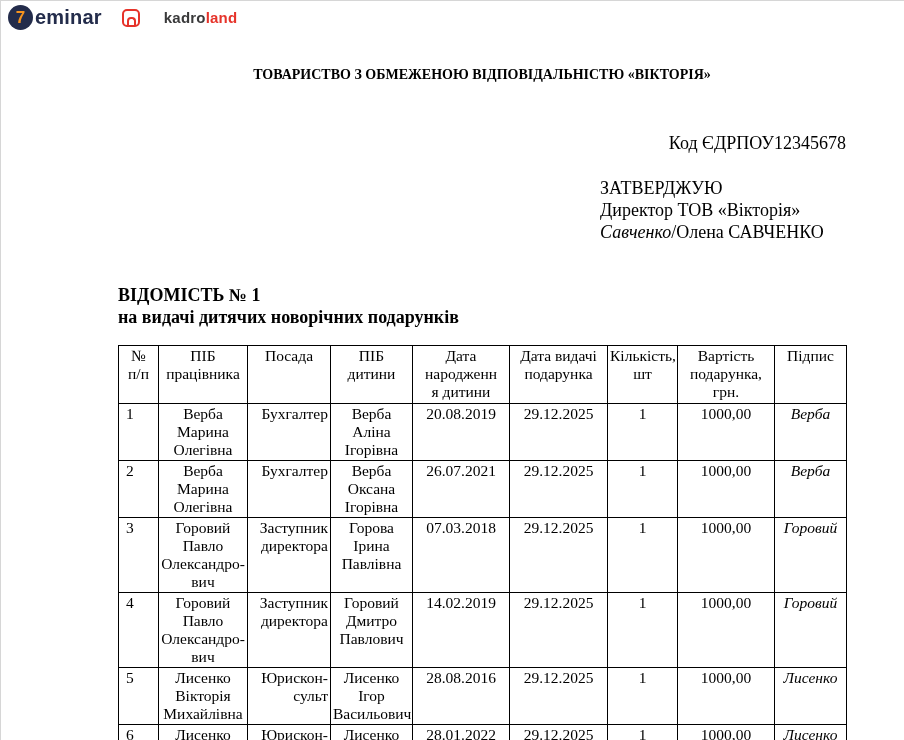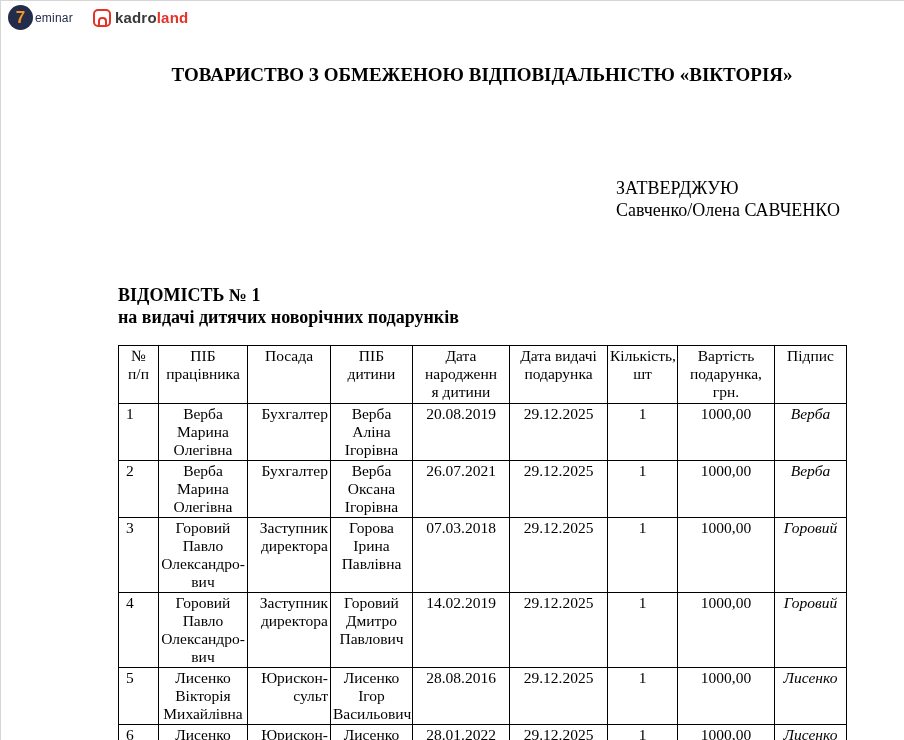--- a/index.html
+++ b/index.html
@@ -16,43 +16,43 @@
     display:flex; align-items:center; gap:20px;
     font-family:"Liberation Sans", sans-serif;
   }
   .sev { display:flex; align-items:center; gap:2px; cursor:pointer; }
   .sev-circle {
     width:25px; height:25px; border-radius:50%;
     background:#232c4b; color:#f7941e;
     font-weight:bold; font-size:17px;
     display:flex; align-items:center; justify-content:center;
   }
-  .sev-text { color:#232c4b; font-weight:normal; font-size:12px; letter-spacing:.2px; }
-  .kad { display:flex; align-items:center; gap:4px; cursor:pointer; }
+  .sev-text { color:#232c4b; font-weight:bold; font-size:20px; letter-spacing:.2px; }
+  .kad { display:flex; align-items:center; gap:24px; cursor:pointer; }
   .kad-icon { width:18px; height:18px; border:2.4px solid #e6332a; border-radius:5px; position:relative; }
   .kad-icon::after {
     content:""; position:absolute; left:3px; bottom:-1px;
     width:5px; height:7px; border:2.2px solid #e6332a; border-bottom:none;
     border-radius:4px 4px 0 0;
   }
   .kad-text { font-size:15px; font-weight:bold; color:#3a3a3b; letter-spacing:.2px; }
   .kad-text .land { color:#e6332a; }
 
   
   .doc { position:absolute; left:118px; top:0; width:728px; height:740px; }
   .title {
     position:absolute; top:64px; left:0; width:100%;
-    text-align:center; font-weight:bold; font-size:19px; line-height:22px;
+    text-align:center; font-weight:bold; font-size:14px; line-height:22px;
   }
   .kod { position:absolute; top:133px; left:0; width:100%; text-align:right; font-size:18px; }
   .approve {
     position:absolute; top:177px; left:482px;
-    font-size:18px; line-height:22px; white-space:nowrap;margin-left:16px;
-  }
-  .approve .sig { }
+    font-size:18px; line-height:22px; white-space:nowrap;
+  }
+  .approve .sig { font-style:italic; }
   .vid {
     position:absolute; top:284px; left:0; width:100%;
     text-align:left; font-weight:bold; font-size:18px; line-height:22px;
   }
 
   
   table.gift {
     position:absolute; top:345px; left:0;
     width:728px; table-layout:fixed; border-collapse:collapse;
     font-size:15.5px; line-height:18px;
@@ -88,23 +88,25 @@
     <span class="kad-text"><span>kadro</span><span class="land">land</span></span>
   </div>
 </div>
 
 <div class="doc">
 
   <div class="title">
     <div>ТОВАРИСТВО З ОБМЕЖЕНОЮ ВІДПОВІДАЛЬНІСТЮ «ВІКТОРІЯ»</div>
   </div>
 
+  <div class="kod">Код ЄДРПОУ12345678</div>
 
   <div class="approve">
     <div>ЗАТВЕРДЖУЮ</div>
+    <div>Директор ТОВ «Вікторія»</div>
     <div><span class="sig">Савченко</span><span>/Олена САВЧЕНКО</span></div>
   </div>
 
   <div class="vid">
     <div>ВІДОМІСТЬ № 1</div>
     <div>на видачі дитячих новорічних подарунків</div>
   </div>
 
   <table class="gift">
     <colgroup>

